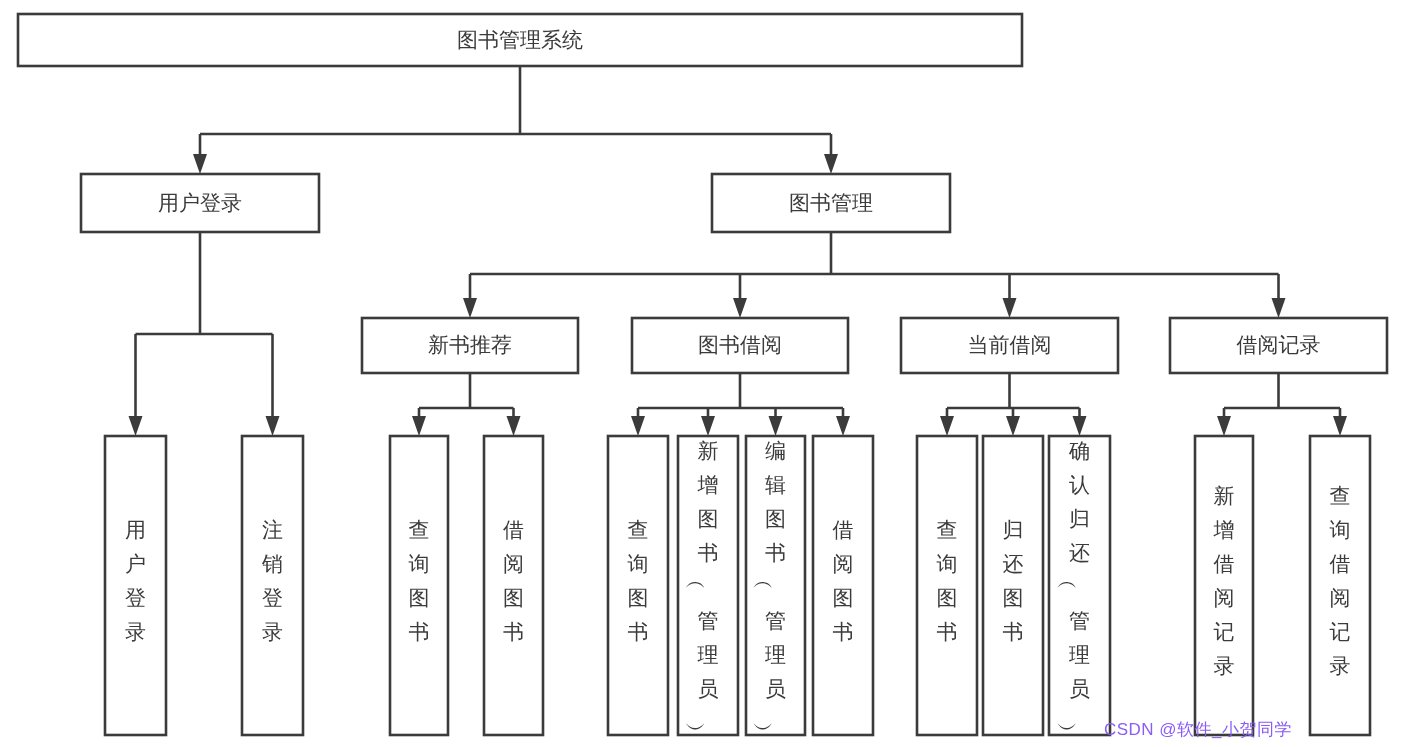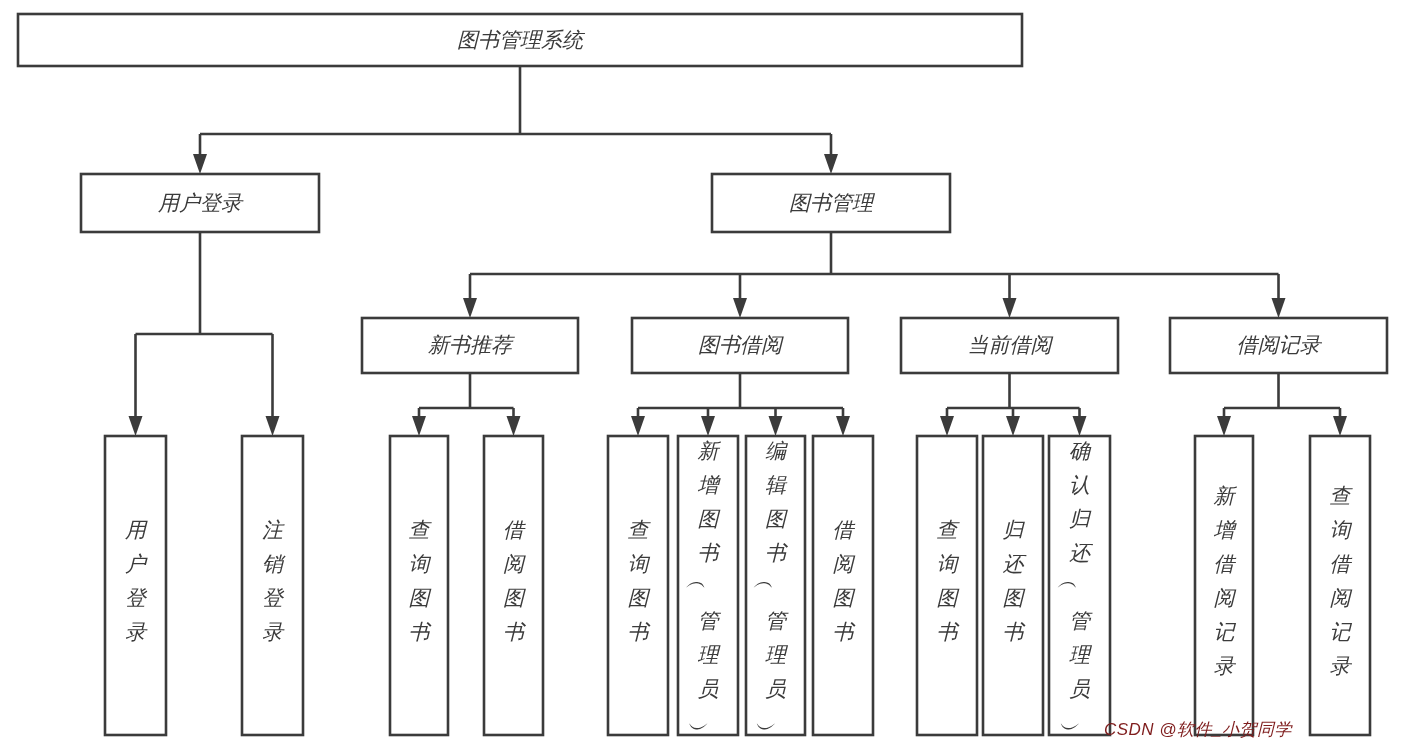--- a/index.html
+++ b/index.html
@@ -11,21 +11,20 @@
     width: 1405px;
     height: 747px;
     font-family: "Liberation Sans", "DejaVu Sans", sans-serif;
     overflow: hidden;
     position: relative;
   }
   #diagram-root {
     position: relative;
     width: 1300px;
     height: 747px;
-    font-style: italic;
   }
   svg#tree-svg {
     position: absolute;
     left: 0;
     top: 0;
     width: 1405px;
     height: 747px;
     display: block;
   }
   .node-box {
@@ -55,21 +54,21 @@
     font-size: 21px;
     fill: #3b3b3b;
     text-anchor: middle;
   }
   .watermark {
     position: absolute;
     right: 8px;
     bottom: 6px;
     font-family: "Liberation Sans", "DejaVu Sans", sans-serif;
     font-size: 17px;
-    color: #7f1d1d;
+    color: #8b5cf6;
     letter-spacing: 0.5px;
     white-space: nowrap;
     user-select: none;
   }
 </style>
 </head>
 <body>
 
 <div id="diagram-root">
   <svg id="tree-svg" viewBox="0 0 1405 747">

